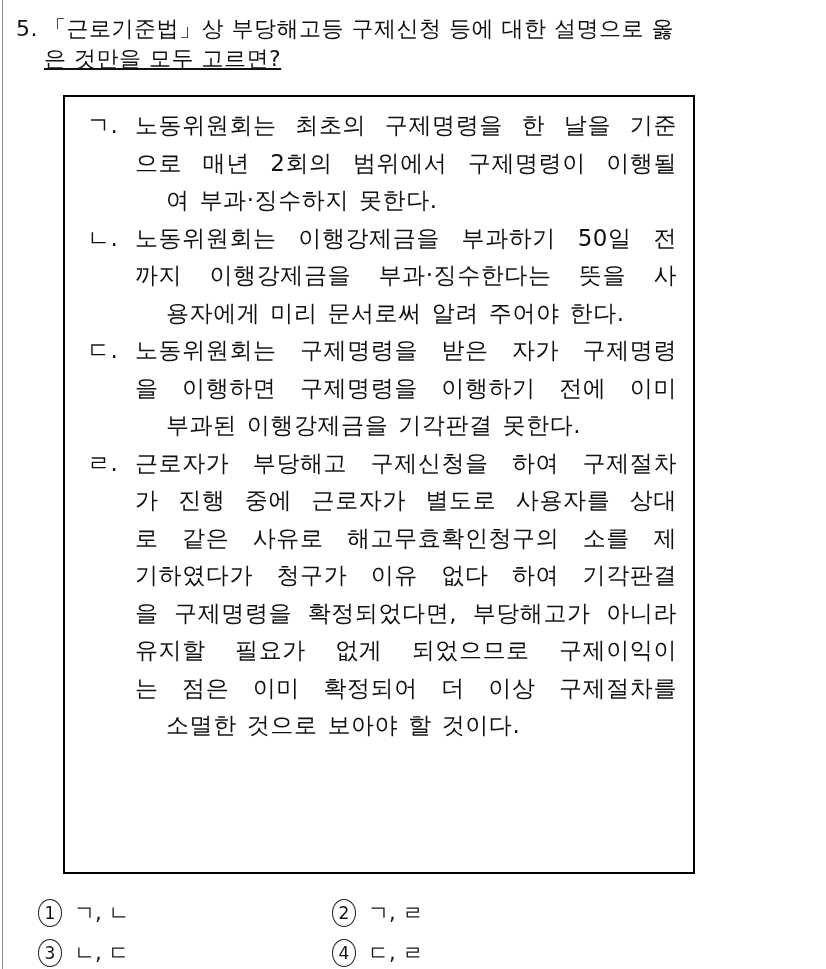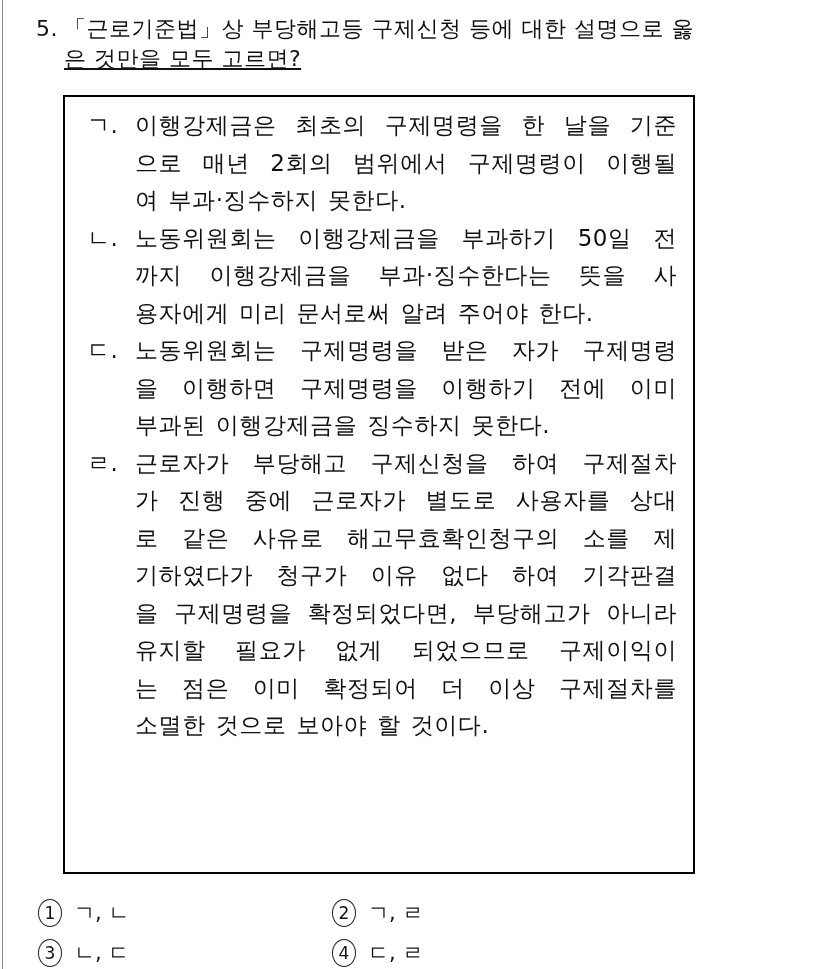--- a/index.html
+++ b/index.html
@@ -18,21 +18,21 @@
     .page-border {
       position: absolute;
       left: 2px;
       top: 0;
       width: 1px;
       height: 969px;
       background: #8a8a8a;
     }
     .question {
       position: absolute;
-      left: 36px;
+      left: 16px;
       top: 14px;
       width: 760px;
       font-size: 22px;
       line-height: 30px;
       letter-spacing: 0.5px;
     }
     .question .num {
       display: inline-block;
       width: 28px;
     }
@@ -72,20 +72,21 @@
       width: 46px;
     }
     .item .line {
       display: block;
       text-align: justify;
       text-align-last: justify;
       white-space: nowrap;
     }
     .item .line.last {
       text-align-last: left;
+      margin-left: 31px;
     }
     .choices {
       position: absolute;
       left: 38px;
       top: 893px;
       width: 600px;
       font-size: 21px;
       line-height: 40px;
     }
     .choice-row {
@@ -118,37 +119,37 @@
     <span class="num">5.</span><span>「근로기준법」상 부당해고등 구제신청 등에 대한 설명으로 옳</span>
   </div>
   <div class="line2">은 것만을 모두 고르면?</div>
 </div>
 
 <div class="box">
   <div class="items">
 
     <div class="item">
       <span class="marker">ㄱ.</span>
-      <span class="line">이행강제금은 최초의 구제명령을 한 날을 기준</span>
+      <span class="line">노동위원회는 최초의 구제명령을 한 날을 기준</span>
       <span class="line">으로 매년 2회의 범위에서 구제명령이 이행될</span>
       <span class="line last">여 부과·징수하지 못한다.</span>
     </div>
 
     <div class="item">
       <span class="marker">ㄴ.</span>
       <span class="line">노동위원회는 이행강제금을 부과하기 50일 전</span>
       <span class="line">까지 이행강제금을 부과·징수한다는 뜻을 사</span>
       <span class="line last">용자에게 미리 문서로써 알려 주어야 한다.</span>
     </div>
 
     <div class="item">
       <span class="marker">ㄷ.</span>
       <span class="line">노동위원회는 구제명령을 받은 자가 구제명령</span>
       <span class="line">을 이행하면 구제명령을 이행하기 전에 이미</span>
-      <span class="line last">부과된 이행강제금을 징수하지 못한다.</span>
+      <span class="line last">부과된 이행강제금을 기각판결 못한다.</span>
     </div>
 
     <div class="item">
       <span class="marker">ㄹ.</span>
       <span class="line">근로자가 부당해고 구제신청을 하여 구제절차</span>
       <span class="line">가 진행 중에 근로자가 별도로 사용자를 상대</span>
       <span class="line">로 같은 사유로 해고무효확인청구의 소를 제</span>
       <span class="line">기하였다가 청구가 이유 없다 하여 기각판결</span>
       <span class="line">을 구제명령을 확정되었다면, 부당해고가 아니라</span>
       <span class="line">유지할 필요가 없게 되었으므로 구제이익이</span>

